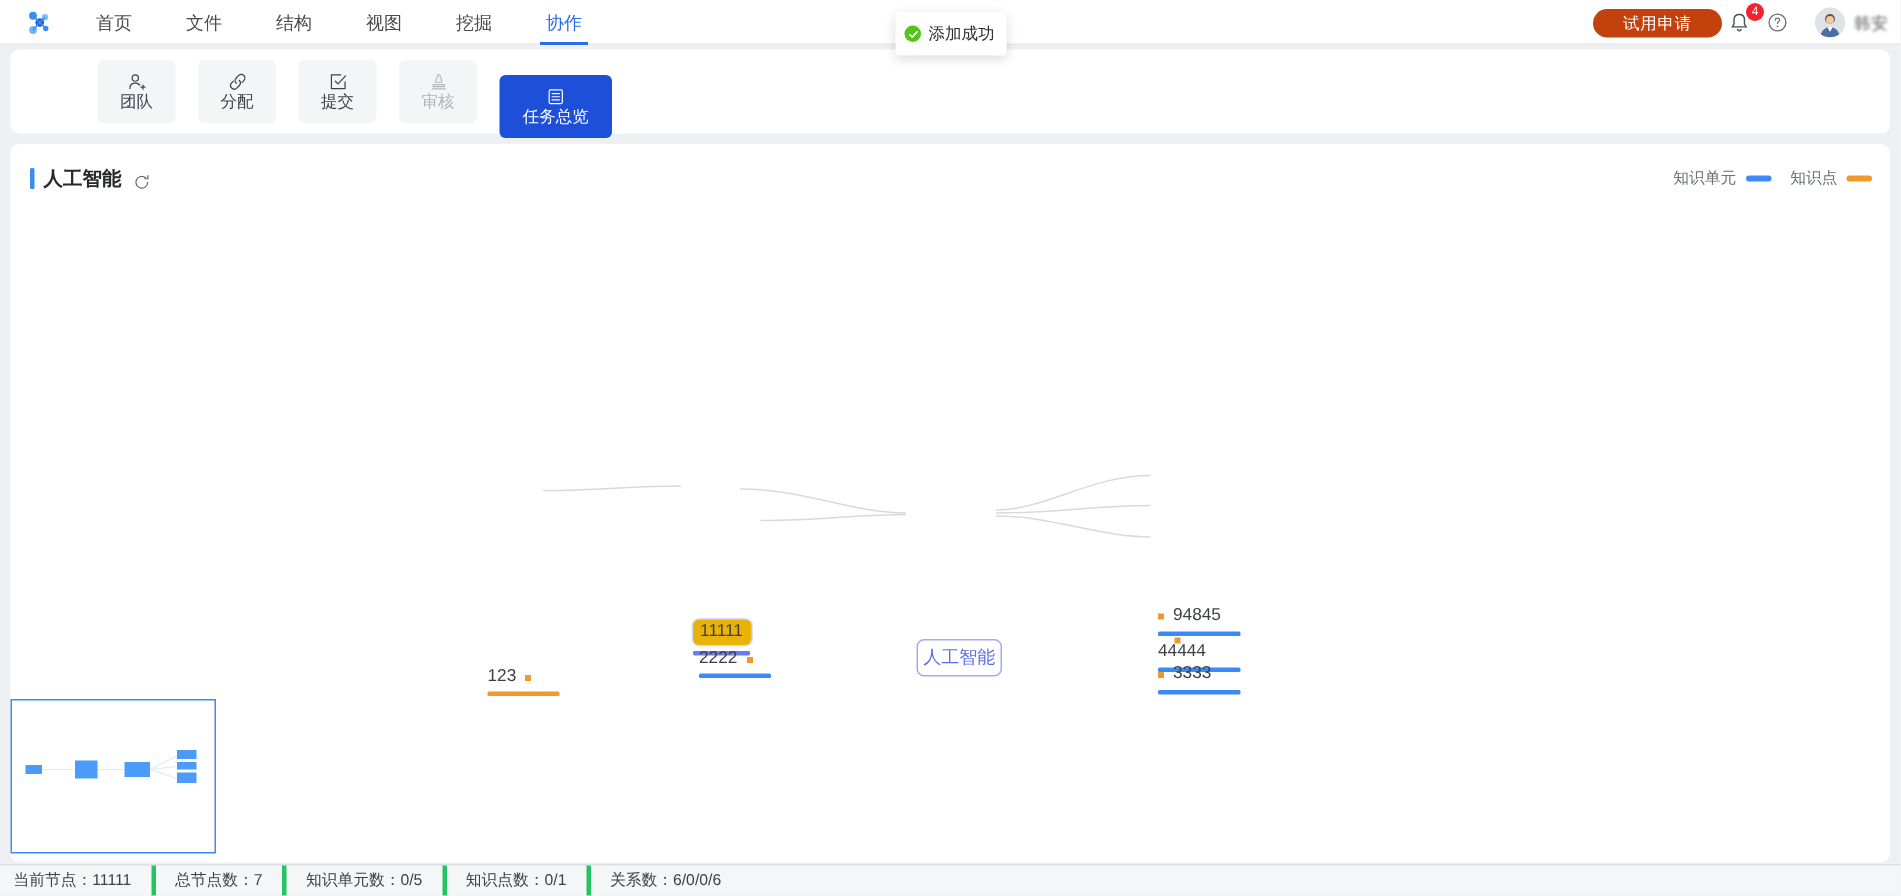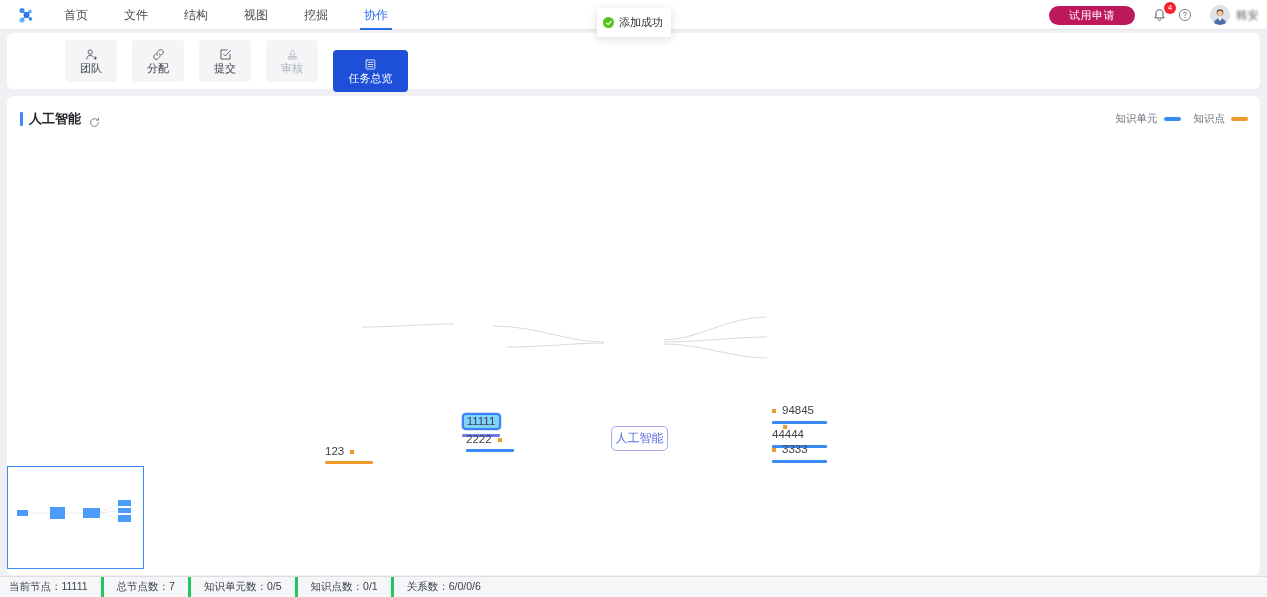--- a/index.html
+++ b/index.html
@@ -41,26 +41,26 @@
     left: 14px; right: 14px; bottom: 0;
     height: 2px; background: #2b6cec;
   }
   .header-right {
     position: absolute; right: 0; top: 0;
     height: 30px; display: flex; align-items: center;
     gap: 0px; padding-right: 8px;
   }
   .trial-btn {
     width: 86px; height: 19px;
-    background: #be185d;
+    background: #c2410c;
     border-radius: 10px;
     color: #fff; font-size: 11px;
     display: flex; align-items: center; justify-content: center;
     cursor: pointer; letter-spacing: 0.5px;
-    margin-right: 17px;
+    margin-right: 4px;
   }
   .bell-wrap { position: relative; width: 18px; height: 18px; cursor: pointer; }
   .badge {
     position: absolute; top: -4px; right: -6px;
     min-width: 12px; height: 12px;
     background: #f5222d; color: #fff;
     border-radius: 7px; font-size: 8px;
     display: flex; align-items: center; justify-content: center;
     padding: 0 3px; line-height: 1;
   }
@@ -161,23 +161,23 @@
     border: 1px solid #a5a9f0;
     border-radius: 5px;
     background: #fff;
     display: flex; align-items: center; justify-content: center;
     cursor: pointer;
   }
   .root-text { font-size: 12px; color: #5b6ee0; }
 
   .selected-node {
     position: absolute;
-    border: 2px solid #3b82f6;
+    border: 2px solid #eab308;
     border-radius: 4px;
-    background: #7dd3fc;
+    background: #eab308;
     display: flex; align-items: center; justify-content: center;
     padding: 0 5px;
     box-shadow: 0 0 0 1px rgba(107,124,232,0.25);
   }
   .caret {
     width: 1px; height: 11px; background: #f09a2b; margin-left: 1px;
   }
 
   
   .minimap {

